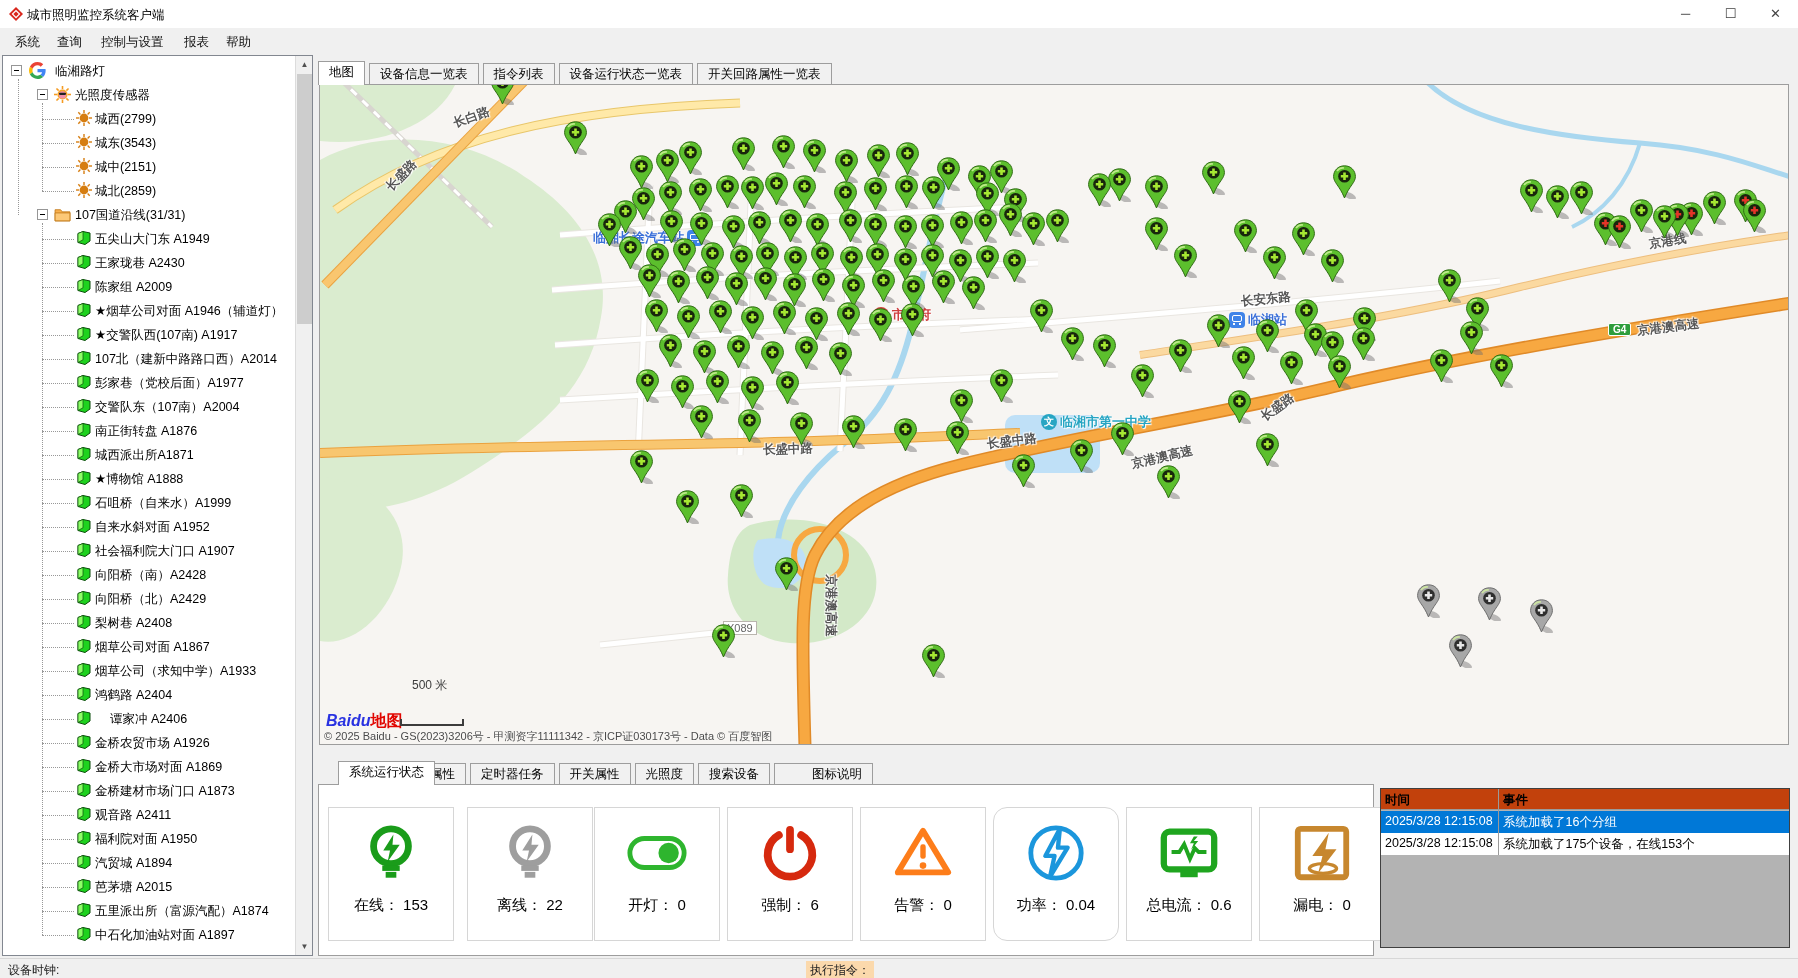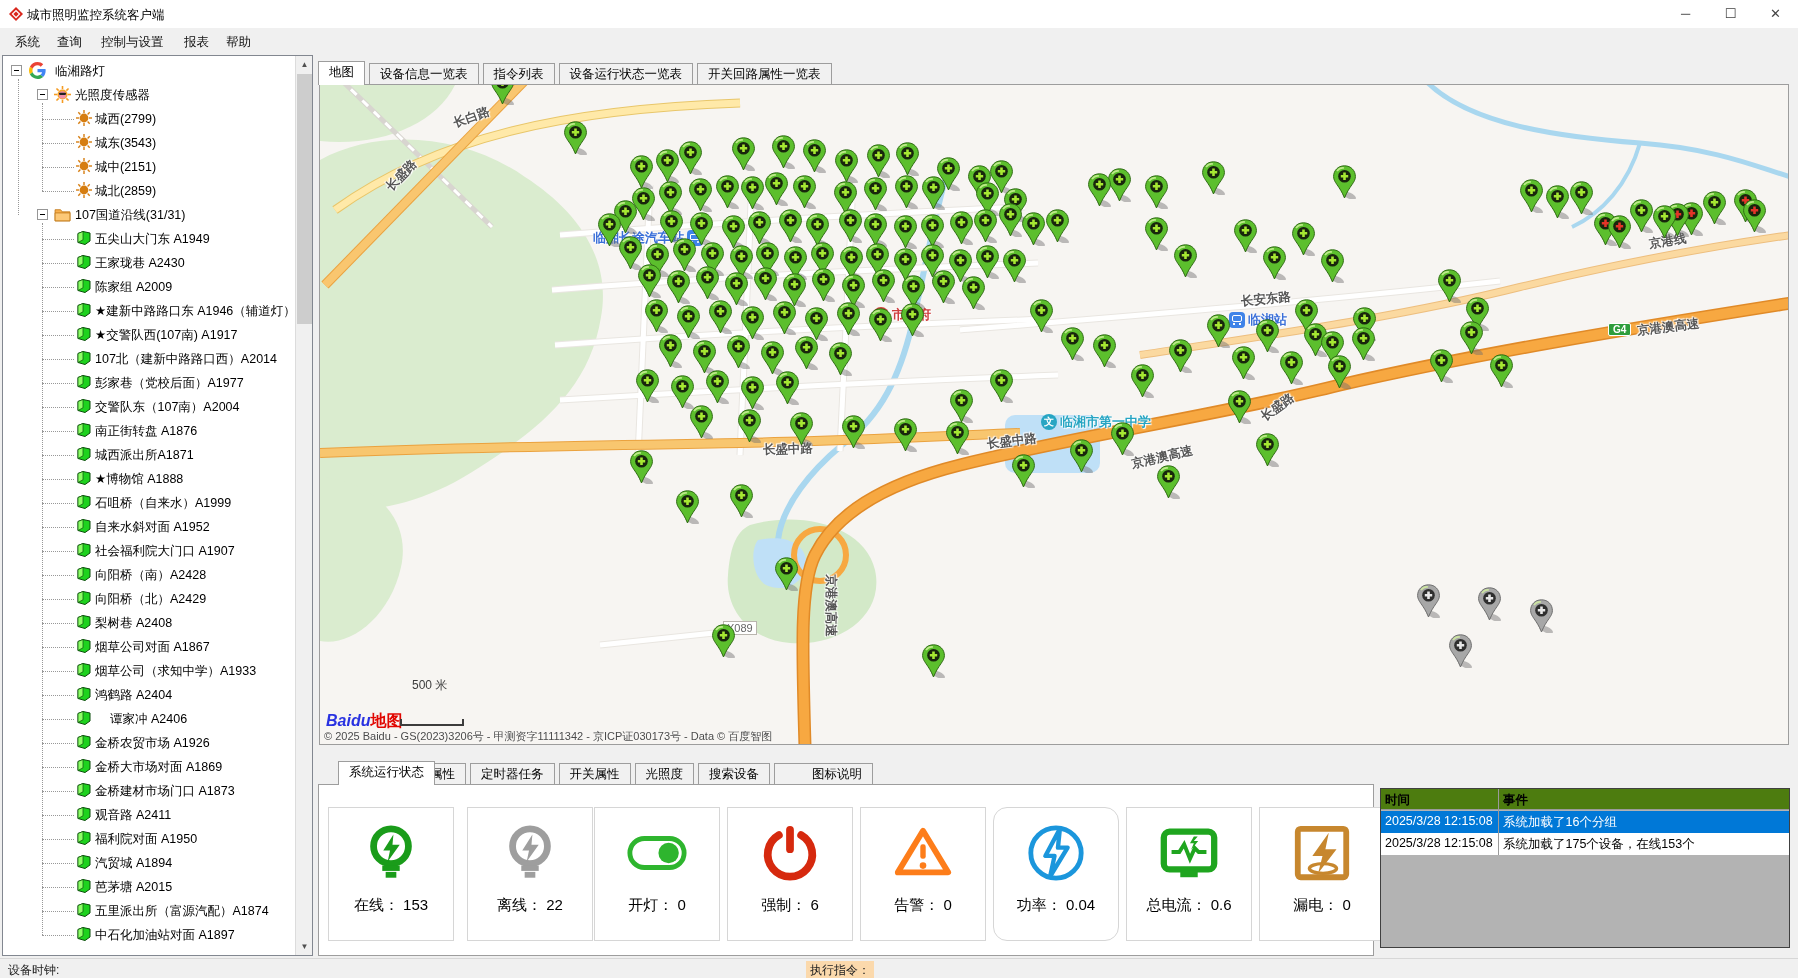--- a/index.html
+++ b/index.html
@@ -54,21 +54,21 @@
   #bottom-strip { left:313px; top:745px; width:1485px; height:233px; background:#f0f0f0; }
   .btab { position:absolute; height:21px; line-height:21px; font-size:12.5px; background:#f1f1f1; border:1px solid #9d9d9d; border-bottom:none; padding:0 10px; top:763px; }
   .btab.active { background:#fff; height:24px; top:761px; z-index:3; }
   #bottom-panel { left:318px; top:784px; width:1056px; height:172px; background:#fff; border:1px solid #9d9d9d; }
   .card { position:absolute; top:807px; width:126px; height:134px; background:#fff; border:1px solid #d6d6d6; text-align:center; }
   .card svg { margin-top:14px; }
   .card .cl { margin-top:8px; font-size:15px; color:#000; }
 
   
   #events { left:1380px; top:788px; width:410px; height:160px; background:#b3b3b3; border:1px solid #404040; overflow:hidden; }
-  .ev-header { position:absolute; left:0; top:0; width:100%; height:21px; background:#4d7c0f; border-bottom:1px solid #9a9a9a; font-size:12.5px; font-weight:bold; }
+  .ev-header { position:absolute; left:0; top:0; width:100%; height:21px; background:#c2410c; border-bottom:1px solid #9a9a9a; font-size:12.5px; font-weight:bold; }
   .ev-row { position:absolute; left:0; width:100%; height:22px; font-size:12.5px; background:#fff; }
   .ev-row.sel { background:#0078d7; color:#fff; }
   .ev-cell-t { position:absolute; left:4px; top:3px; }
   .ev-cell-e { position:absolute; left:122px; top:3px; }
   .ev-sep { position:absolute; left:117px; top:0; width:1px; height:66px; background:#9a9a9a; }
 
   
   #statusbar { left:0; top:958px; width:1798px; height:20px; background:#f0f0f0; border-top:1px solid #d7d7d7; font-size:12px; color:#222; }
   #clock-label { left:8px; top:3px; }
   #exec-label { left:806px; top:2px; background:#fbd9ac; padding:1px 4px; }
@@ -226,21 +226,21 @@
             <path d="M2 3.5 L7 1.5 L7 9.8 L2 12.5 Z" fill="#8cff66" stroke="#0a4d0a" stroke-width="0.7"></path>
           </svg></span>
         <span class="tlabel" style="left:92px">陈家组 A2009</span>
       </div>
       <div class="trow" style="top: 243px;">
         <span class="stub" style="left:39px;top:12px;width:32px"></span>
         <span class="ticon" style="left:73px"><svg viewBox="0 0 16 16" width="16" height="16">
             <path d="M2 3.5 L7 1.5 L14 3 L14 11 L9 14.5 L2 12.5 Z" fill="#1ed21e" stroke="#0a4d0a"></path>
             <path d="M2 3.5 L7 1.5 L7 9.8 L2 12.5 Z" fill="#8cff66" stroke="#0a4d0a" stroke-width="0.7"></path>
           </svg></span>
-        <span class="tlabel" style="left:92px">★建新中路路口东 A1946（辅道灯）</span>
+        <span class="tlabel" style="left:92px">★烟草公司对面 A1946（辅道灯）</span>
       </div>
       <div class="trow" style="top: 267px;">
         <span class="stub" style="left:39px;top:12px;width:32px"></span>
         <span class="ticon" style="left:73px"><svg viewBox="0 0 16 16" width="16" height="16">
             <path d="M2 3.5 L7 1.5 L14 3 L14 11 L9 14.5 L2 12.5 Z" fill="#1ed21e" stroke="#0a4d0a"></path>
             <path d="M2 3.5 L7 1.5 L7 9.8 L2 12.5 Z" fill="#8cff66" stroke="#0a4d0a" stroke-width="0.7"></path>
           </svg></span>
         <span class="tlabel" style="left:92px">★交警队西(107南) A1917</span>
       </div>
       <div class="trow" style="top: 291px;">

